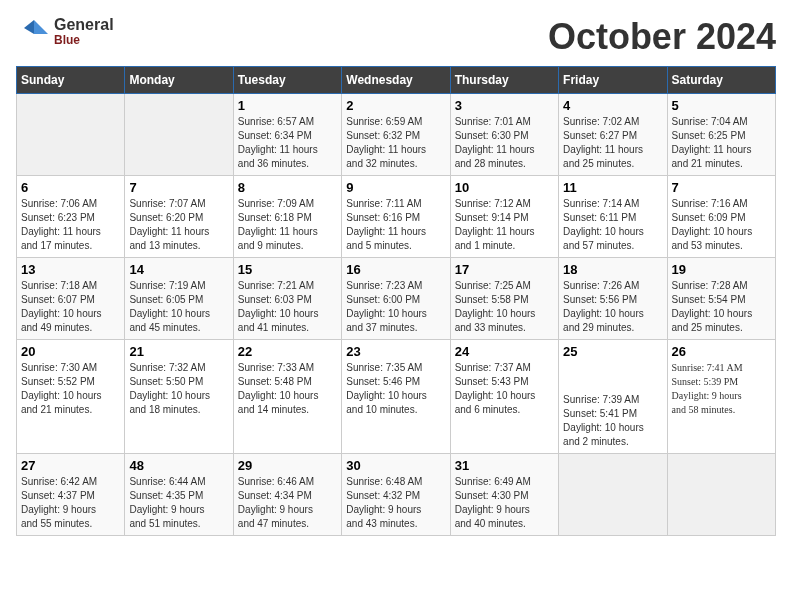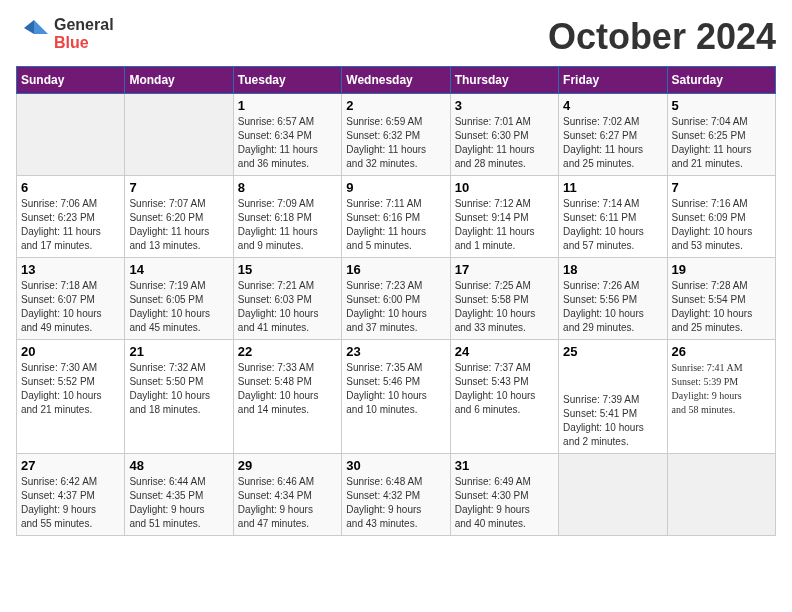--- a/index.html
+++ b/index.html
@@ -32,21 +32,21 @@
     .location-title {
       font-size: 16px;
       color: #555;
     }
     table {
       width: 100%;
       border-collapse: collapse;
       font-size: 11px;
     }
     thead tr {
-      background-color: #701a75;
+      background-color: #404040;
       color: white;
       border-radius: 9px;
     }
     thead th {
       padding: 6px 4px;
       text-align: left;
       font-size: 12px;
       font-weight: bold;
       border: 1px solid #2a6aaf;
     }
@@ -84,21 +84,21 @@
 <div class="header-section">
   <div class="logo">
     <div style="display:flex;flex-direction:column;align-items:flex-start;">
       <div style="display:flex;align-items:flex-start;gap:2px;">
         <svg width="36" height="36" viewBox="0 0 36 36">
           <polygon points="18,4 32,18 18,18" fill="#4a90d9"></polygon>
           <polygon points="18,4 18,18 8,12" fill="#2a6aaf"></polygon>
         </svg>
         <div>
           <div style="font-size:16px;font-weight:bold;color:#333;line-height:1.1;">General</div>
-          <div style="font-size:16px;font-weight:bold;color:#ef4444;line-height:1.1;">Blue</div>
+          <div style="font-size:12px;font-weight:bold;color:#7f1d1d;line-height:1.1;">Blue</div>
         </div>
       </div>
     </div>
   </div>
   <div class="title-section">
     <div class="month-title">October 2024</div>
   </div>
 </div>
 
 <table>

